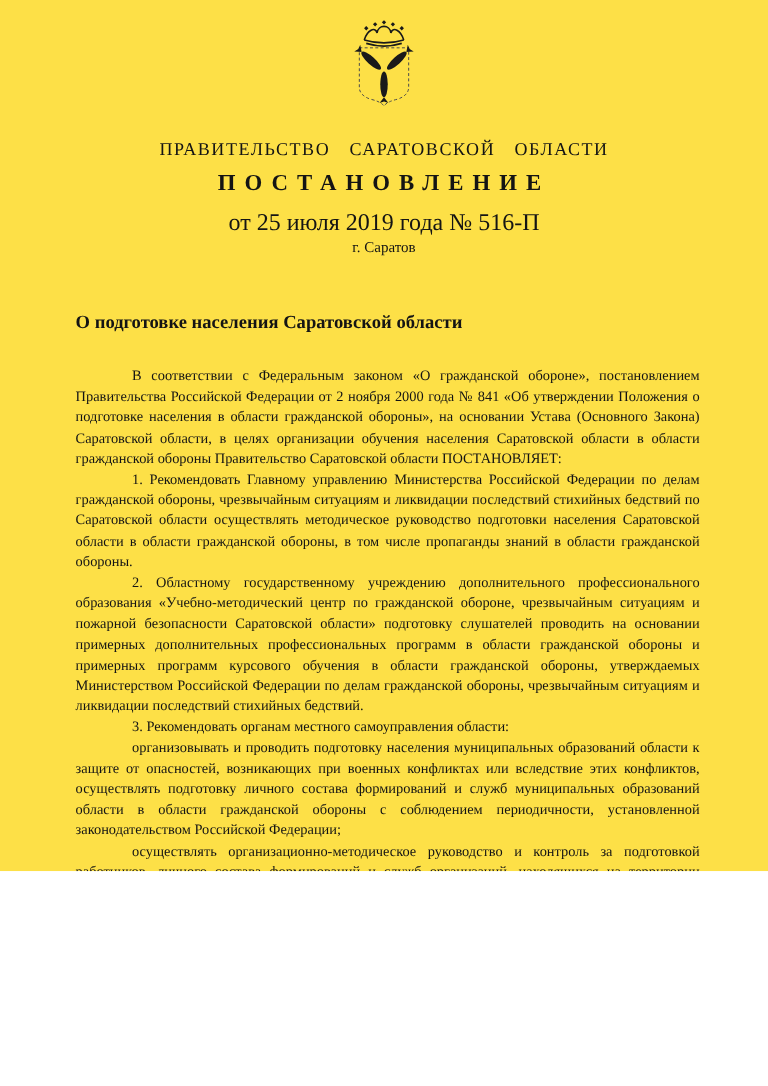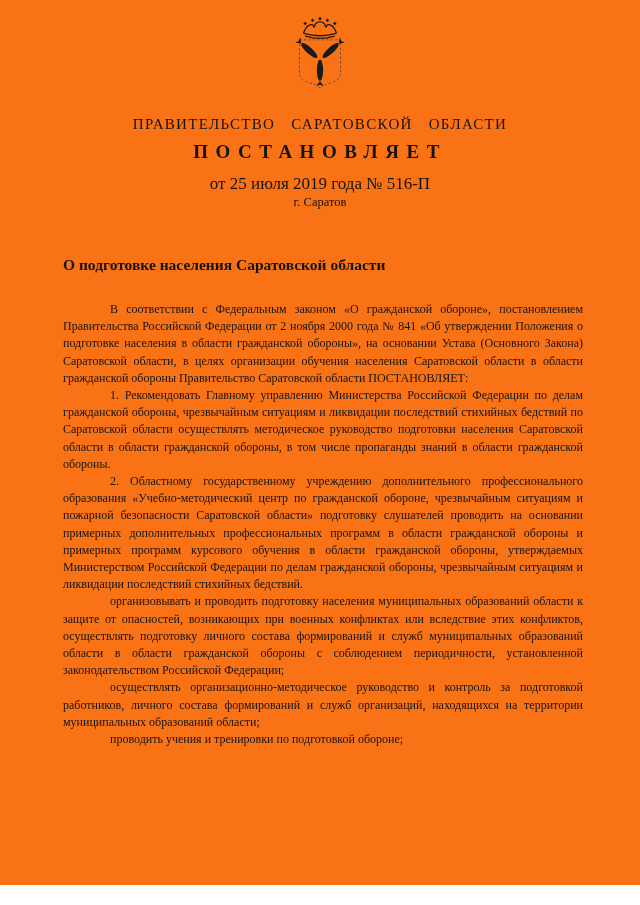--- a/index.html
+++ b/index.html
@@ -1,29 +1,29 @@
 <!DOCTYPE html>
 <html><head>
 <meta charset="utf-8">
 <style>
   html,body { margin:0; padding:0; background:#ffffff; }
   .page {
-    width:640px; height:885px; background:#f97316; position:relative;
+    width:640px; height:726px; background:#fde047; position:relative;
     font-family:"Liberation Serif","DejaVu Serif",serif; color:#141414;
     overflow:hidden;
   }
   .header { text-align:center; padding-top:7px; }
   .emblem { display:inline-block; line-height:0; }
   .org {
     margin-top:13px; font-size:15px; letter-spacing:1.3px; word-spacing:11px;
   }
   .doctype {
     margin-top:8px; font-size:19px; font-weight:bold; letter-spacing:7.5px;
   }
-  .dateline { margin-top:11px; font-size:17px; }
+  .dateline { margin-top:11px; font-size:20px; }
   .place { margin-top:1px; font-size:12.5px; }
   .title {
     margin:43px 60px 0 63px; font-weight:bold; font-size:15.5px; line-height:23px;
   }
   .body { margin:25px 57px 0 63px; font-size:12px; line-height:17.2px; text-align:justify; }
   .body p { margin:0; text-indent:47px; }
 </style>
 </head>
 <body>
 
@@ -58,31 +58,32 @@
             <ellipse cx="58" cy="45" rx="13" ry="3.8"></ellipse>
             <path d="M71,45 l6,-4.5 -1.5,4.5 1.5,4.5 z"></path>
           </g>
           <ellipse cx="45" cy="69" rx="3.8" ry="13"></ellipse>
           <path d="M45,82 l-4.5,6 4.5,-1.5 4.5,1.5 z"></path>
         </g>
       </svg>
     </span>
 
     <div class="org">ПРАВИТЕЛЬСТВО САРАТОВСКОЙ ОБЛАСТИ</div>
-    <div class="doctype">ПОСТАНОВЛЯЕТ</div>
+    <div class="doctype">ПОСТАНОВЛЕНИЕ</div>
     <div class="dateline">от 25 июля 2019 года № 516-П</div>
     <div class="place">г. Саратов</div>
   </div>
 
   <div class="title">
     <div>О подготовке населения Саратовской области</div>
   </div>
 
   <div class="body">
     <p>В соответствии с Федеральным законом «О гражданской обороне», постановлением Правительства Российской Федерации от 2 ноября 2000 года № 841 «Об утверждении Положения о подготовке населения в области гражданской обороны», на основании Устава (Основного Закона) Саратовской области, в целях организации обучения населения Саратовской области в области гражданской обороны Правительство Саратовской области ПОСТАНОВЛЯЕТ:</p>
     <p>1. Рекомендовать Главному управлению Министерства Российской Федерации по делам гражданской обороны, чрезвычайным ситуациям и ликвидации последствий стихийных бедствий по Саратовской области осуществлять методическое руководство подготовки населения Саратовской области в области гражданской обороны, в том числе пропаганды знаний в области гражданской обороны.</p>
     <p>2. Областному государственному учреждению дополнительного профессионального образования «Учебно-методический центр по гражданской обороне, чрезвычайным ситуациям и пожарной безопасности Саратовской области» подготовку слушателей проводить на основании примерных дополнительных профессиональных программ в области гражданской обороны и примерных программ курсового обучения в области гражданской обороны, утверждаемых Министерством Российской Федерации по делам гражданской обороны, чрезвычайным ситуациям и ликвидации последствий стихийных бедствий.</p>
+    <p>3. Рекомендовать органам местного самоуправления области:</p>
     <p>организовывать и проводить подготовку населения муниципальных образований области к защите от опасностей, возникающих при военных конфликтах или вследствие этих конфликтов, осуществлять подготовку личного состава формирований и служб муниципальных образований области в области гражданской обороны с соблюдением периодичности, установленной законодательством Российской Федерации;</p>
     <p>осуществлять организационно-методическое руководство и контроль за подготовкой работников, личного состава формирований и служб организаций, находящихся на территории муниципальных образований области;</p>
     <p>проводить учения и тренировки по подготовкой обороне;</p>
   </div>
 
 </div>
 
 </body></html>

